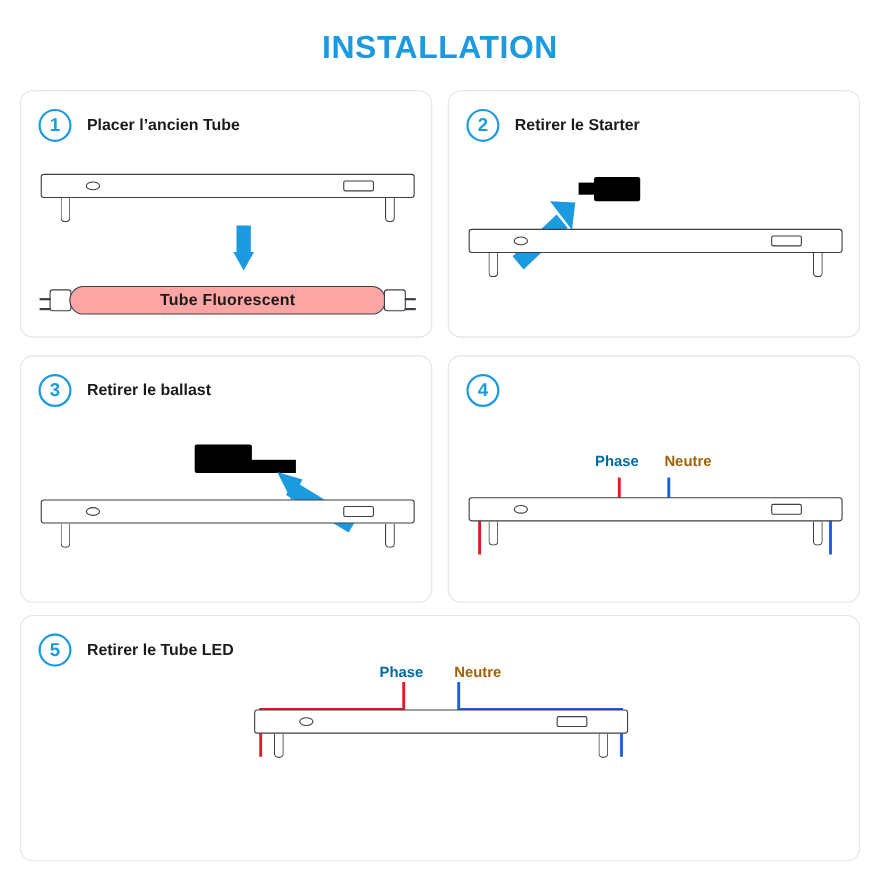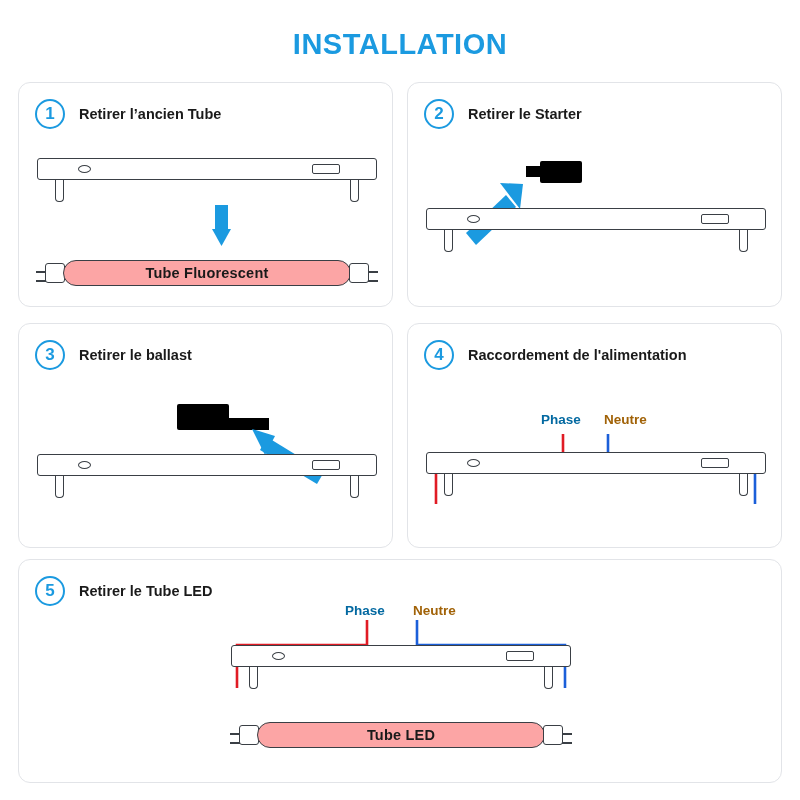--- a/index.html
+++ b/index.html
@@ -206,21 +206,21 @@
 </head>
 <body>
 
 <div class="page">
 
   <div class="title">INSTALLATION</div>
 
   <div class="card" style="left:18px; top:82px; width:375px; height:225px;">
     <div class="card-head">
       <div class="step-badge">1</div>
-      <div class="step-title">Retirer l’ancien Tube</div>
+      <div class="step-title">Placer l’ancien Tube</div>
     </div>
 
     <div class="stage">
 
       <div class="fixture" style="left:18px; top:75px; width:340px;">
         <div class="body"></div>
         <div class="hole"></div>
         <div class="slot"></div>
         <div class="leg left"></div>
         <div class="leg right"></div>
@@ -301,21 +301,20 @@
         <div class="slot"></div>
         <div class="leg left"></div>
         <div class="leg right"></div>
       </div>
     </div>
   </div>
 
   <div class="card" style="left:407px; top:323px; width:375px; height:225px;">
     <div class="card-head">
       <div class="step-badge">4</div>
-      <div class="step-title">Raccordement de l'alimentation</div>
     </div>
 
     <div class="stage">
 
       <svg class="overlay" width="375" height="225" viewBox="0 0 375 225">
         <polyline points="28,180 28,133 155,133 155,110" fill="none" stroke="#e01b24" stroke-width="2.6"></polyline>
         <polyline points="347,180 347,133 200,133 200,110" fill="none" stroke="#1b5fd9" stroke-width="2.6"></polyline>
       </svg>
       <div class="wire-label phase" style="left:133px; top:88px;">Phase</div>
       <div class="wire-label neutre" style="left:196px; top:88px;">Neutre</div>
@@ -346,29 +345,16 @@
       <div class="wire-label neutre" style="left:394px; top:43px;">Neutre</div>
 
       <div class="fixture" style="left:212px; top:85px; width:340px;">
         <div class="body"></div>
         <div class="hole"></div>
         <div class="slot"></div>
         <div class="leg left"></div>
         <div class="leg right"></div>
       </div>
 
-      <div class="tube" style="left:212px; top:162px; width:340px;">
-        <div class="cap left">
-          <div class="pin left" style="left:-10px;"></div>
-          <div class="pin p2 left" style="left:-10px;"></div>
-        </div>
-        <div class="glass">
-          <span class="label">Tube LED</span>
-        </div>
-        <div class="cap right">
-          <div class="pin right" style="right:-10px;"></div>
-          <div class="pin p2 right" style="right:-10px;"></div>
-        </div>
-      </div>
     </div>
   </div>
 
 </div>
 
 </body></html>

